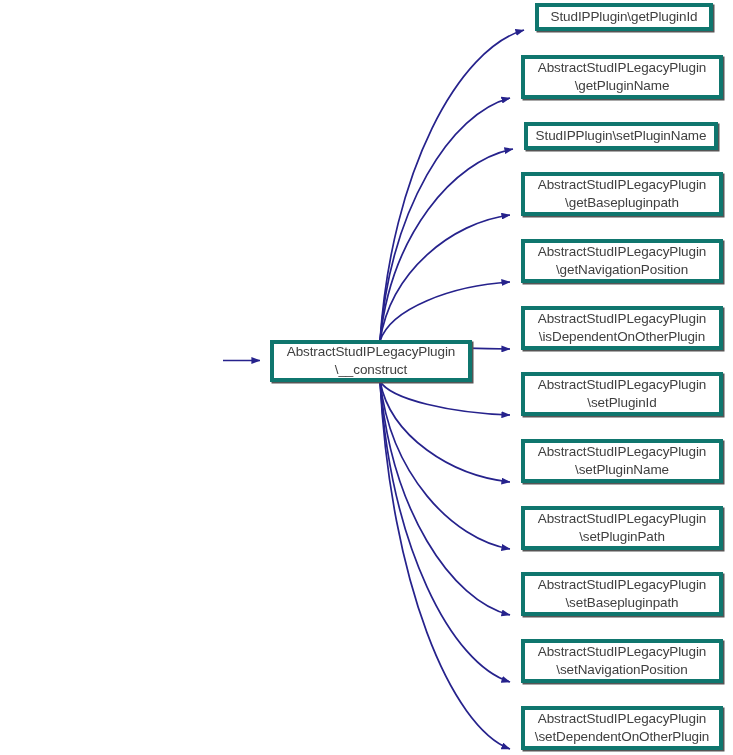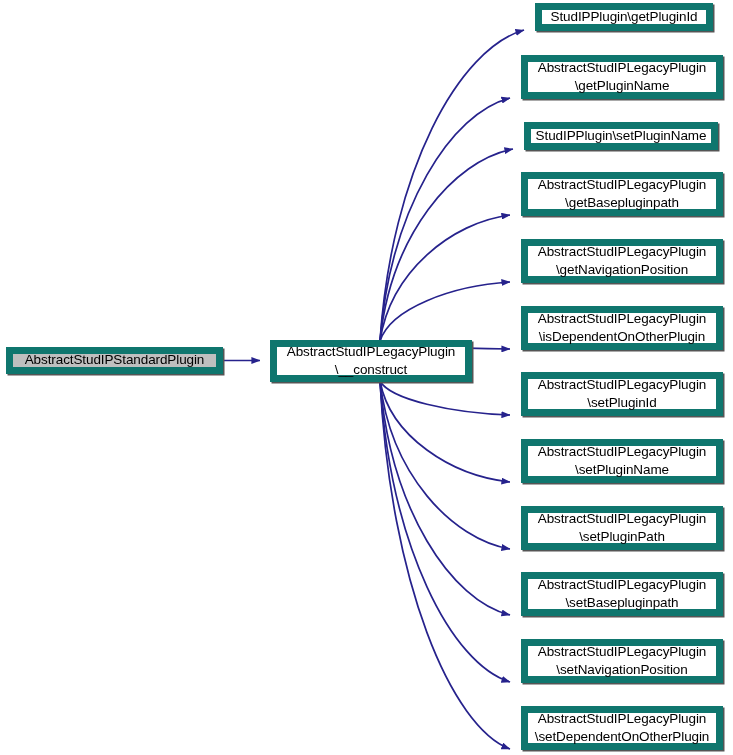--- a/index.html
+++ b/index.html
@@ -21,23 +21,23 @@
     position: absolute;
     left: 0;
     top: 0;
     width: 733px;
     height: 755px;
     pointer-events: none;
   }
   .node {
     position: absolute;
     box-sizing: border-box;
-    border: 7px solid #0f766e;
+    border: 4px solid #0f766e;
     background: #ffffff;
-    color: #000000;
+    color: #404040;
     display: flex;
     align-items: center;
     justify-content: center;
     text-align: center;
     font-size: 13.5px;
     line-height: 1.35;
     letter-spacing: -0.1px;
     white-space: pre-line;
     box-shadow: 1.5px 1.5px 0 0 #555555;
   }
@@ -70,23 +70,20 @@
         <path d="M 380 341 C 390.4 345.4, 451.5 348.52, 510 349" marker-end="url(#arrowhead)"></path>
         <path d="M 380 381 C 390.4 399.7, 451.5 412.96, 510 415" marker-end="url(#arrowhead)"></path>
         <path d="M 380 381 C 390.4 436.55, 451.5 475.94, 510 482" marker-end="url(#arrowhead)"></path>
         <path d="M 380 381 C 390.4 473.4, 451.5 538.92, 510 549" marker-end="url(#arrowhead)"></path>
         <path d="M 380 381 C 390.4 509.70000000000005, 451.5 600.96, 510 615" marker-end="url(#arrowhead)"></path>
         <path d="M 380 381 C 390.4 546.55, 451.5 663.94, 510 682" marker-end="url(#arrowhead)"></path>
         <path d="M 380 381 C 390.4 583.4, 451.5 726.92, 510 749" marker-end="url(#arrowhead)"></path>
       </g>
   </svg>
 
-  <div class="node root" style="left: 6px; top: 347px; width: 217px; height: 27px;">
-    <span class="node-label">AbstractStudIPStandardPlugin</span>
-  </div>
 
   <div class="node center" style="left: 270px; top: 340px; width: 202px; height: 42px;">
     <span class="node-label">AbstractStudIPLegacyPlugin
 \__construct</span>
   </div>
 
   <div id="target-nodes">
       <div class="node" id="target-0" style="left: 535px; top: 3px; width: 178px; height: 28px;"><span class="node-label">StudIPPlugin\getPluginId</span></div>
       <div class="node" id="target-1" style="left: 521px; top: 55px; width: 202px; height: 44px;"><span class="node-label">AbstractStudIPLegacyPlugin
 \getPluginName</span></div>

